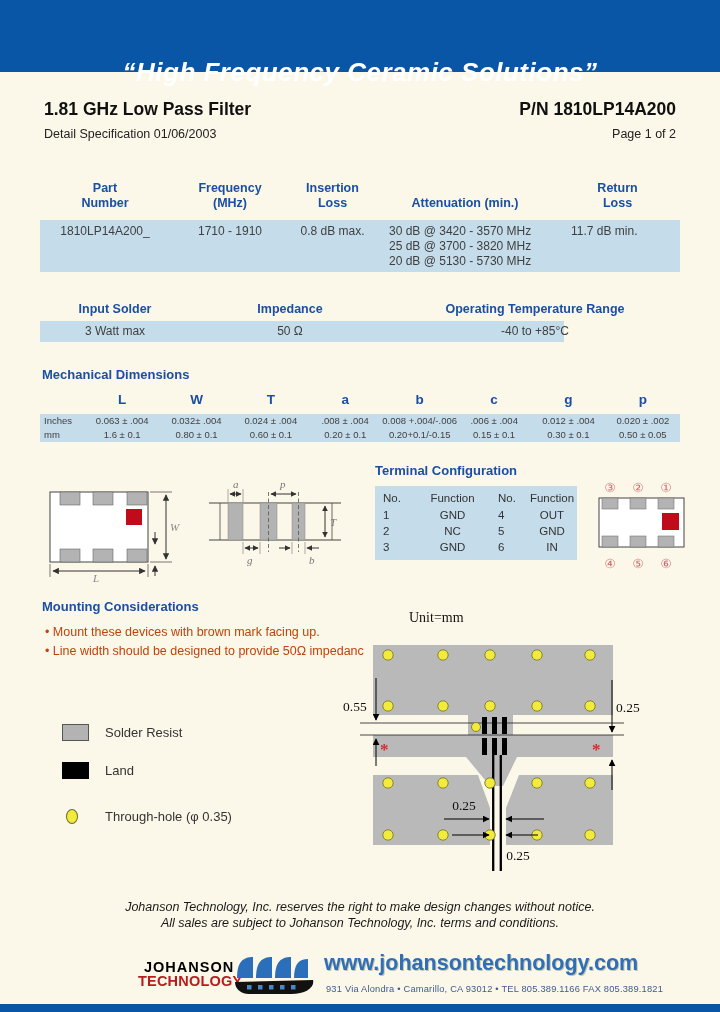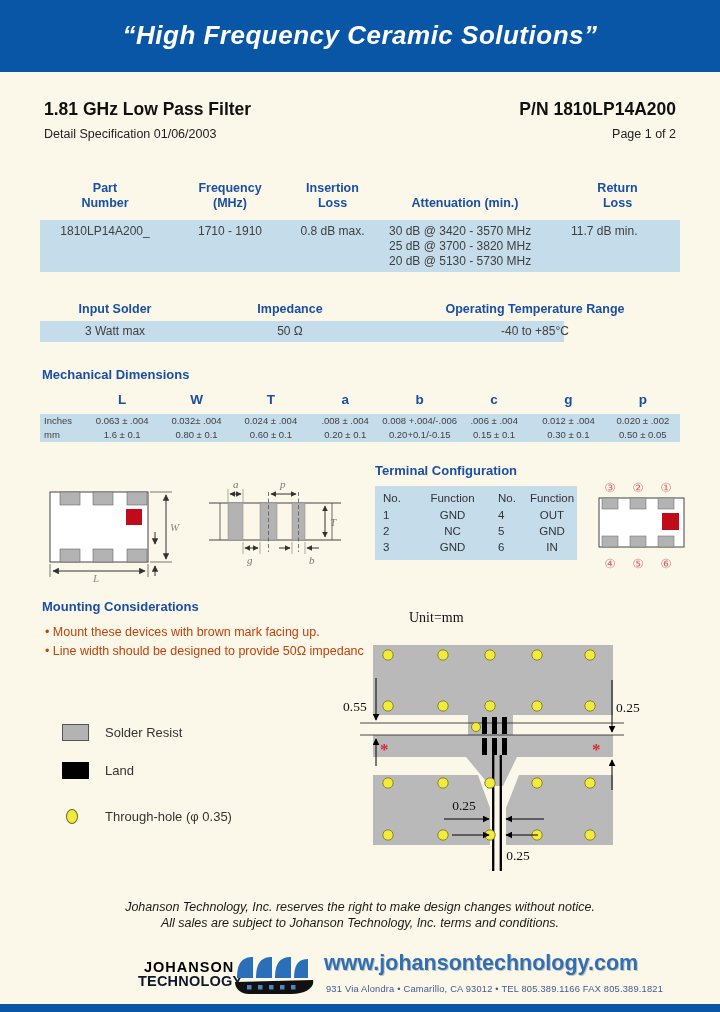--- a/index.html
+++ b/index.html
@@ -9,21 +9,21 @@
     background:#FBF8E9; overflow:hidden;
     font-family:"Liberation Sans", sans-serif; color:#3F3F3F;
   }
   .abs { position:absolute; }
   .prewrap { white-space:pre-line; }
 
   
   .banner { left:0; top:0; width:720px; height:72px; background:#0A56A6; }
   .banner-text {
     width:100%; text-align:center; line-height:70px; color:#fff;
-    font-size:26px; font-weight:bold; font-style:italic; letter-spacing:.5px;
+    font-size:26px; font-weight:bold; font-style:italic; letter-spacing:.5px;margin-top:37px;
   }
   .bottombar { left:0; bottom:0; width:720px; height:8px; background:#0A56A6; }
 
   
   .doc-title { left:44px; top:99px; font-size:17.5px; font-weight:bold; color:#101010;text-align:center; }
   .doc-sub   { left:44px; top:127px; font-size:12.5px; color:#222; }
   .doc-pn    { right:44px; top:99px; font-size:17.5px; font-weight:bold; color:#101010; }
   .doc-page  { right:44px; top:127px; font-size:12.5px; color:#222; }
 
   .bluehead { color:#1A4FA3; font-weight:bold; }
@@ -82,21 +82,21 @@
   .leg-lbl { left:105px; font-size:13px; color:#333; }
 
   
   .disc { left:0; width:720px; text-align:center; font-style:italic;
     font-size:12.5px; color:#1a1a1a; }
 
   
   .logo-l1 { left:144px; top:959px; font-size:14.5px; font-weight:900;
     letter-spacing:1px; color:#000; }
   .logo-l2 { left:138px; top:973px; font-size:14.5px; font-weight:900;
-    letter-spacing:.2px; color:#0f172a; }
+    letter-spacing:.2px; color:#b91c1c; }
   .site { left:324px; top:951px; font-size:21.5px; font-weight:bold;
     color:#2F6FB8; text-shadow:1px 1px 0 #c9c4ae; text-decoration:none; }
   .addr { left:326px; top:984px; font-size:9.3px; color:#3D5A96; letter-spacing:.2px; }
 
   svg text { font-family:"Liberation Serif", serif; }
 </style>
 </head>
 <body>
 
 <div class="page">

